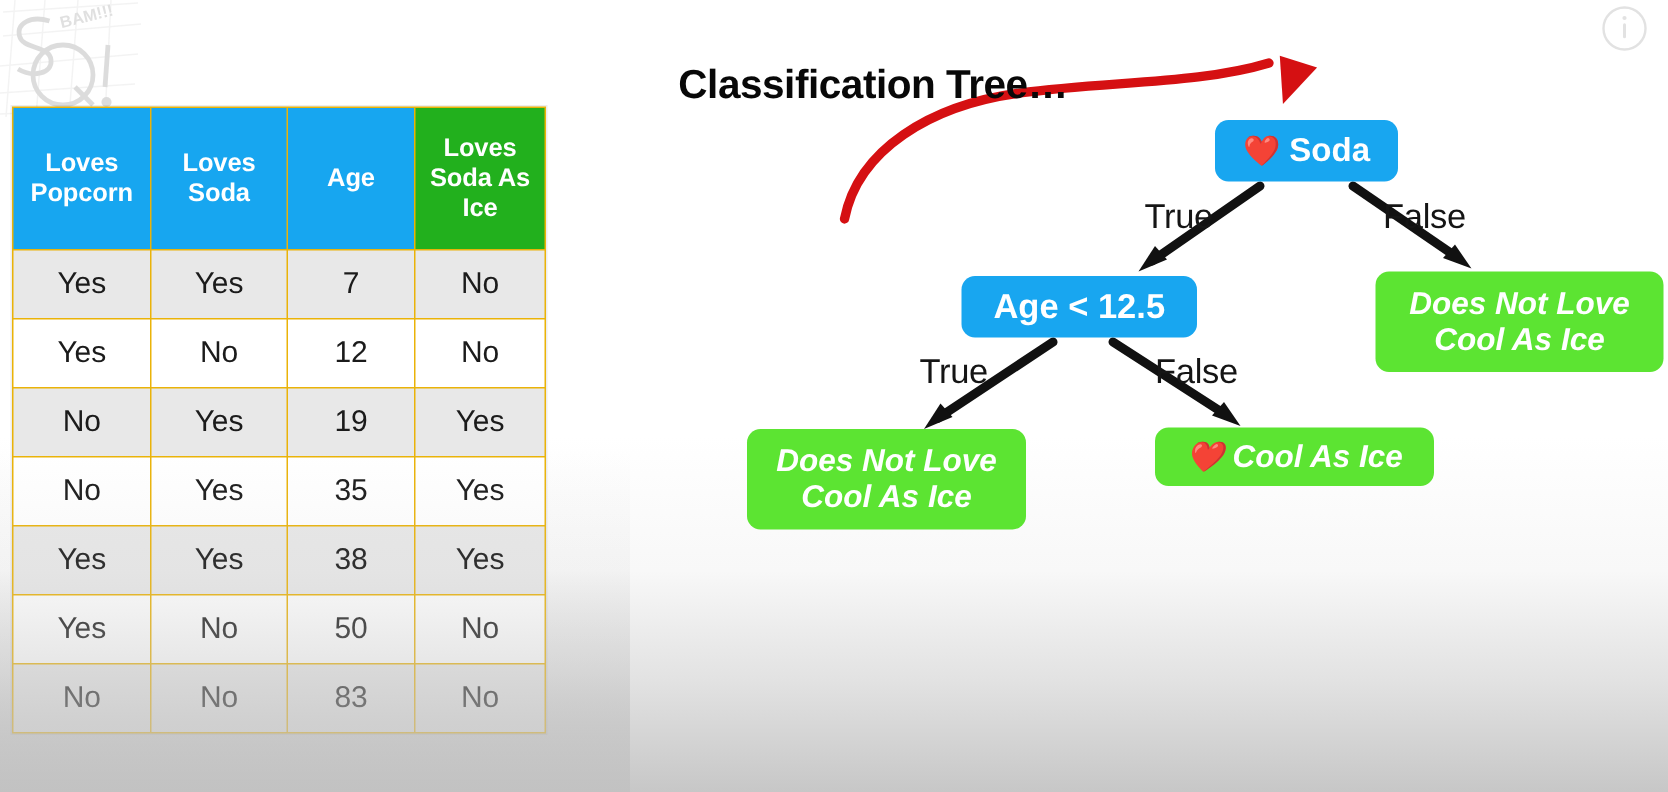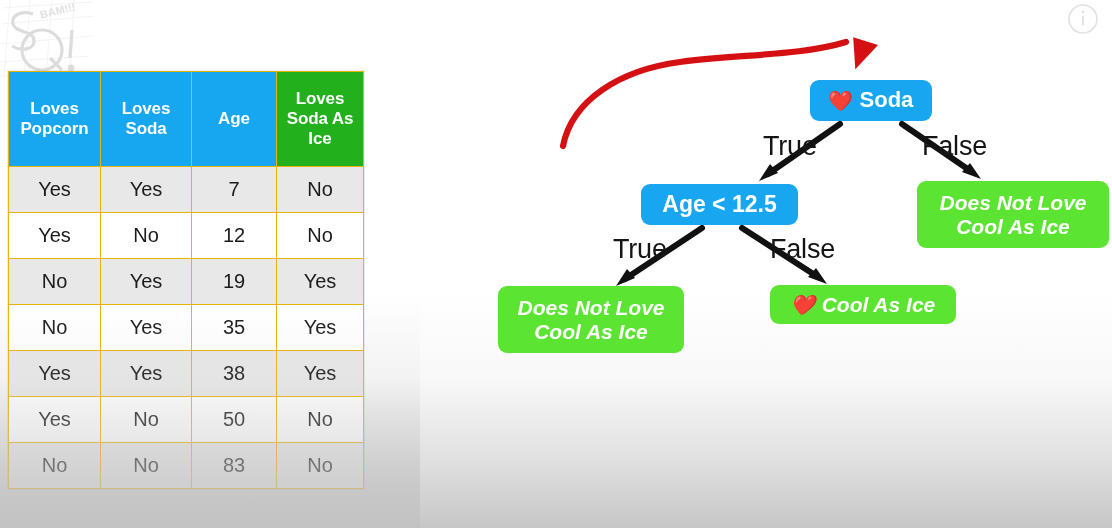--- a/index.html
+++ b/index.html
@@ -154,21 +154,21 @@
   .node .emoji { font-size: 20px; margin-right: 6px; line-height: 1; }
 
   #node-soda   { left: 810px; top: 80px;  width: 122px; height: 41px; font-size: 22px; }
   #node-age    { left: 641px; top: 184px; width: 157px; height: 41px; font-size: 23px; }
   #node-leaf-nolove-right { left: 917px; top: 181px; width: 192px; height: 67px; font-size: 21px; }
   #node-leaf-nolove-left  { left: 498px; top: 286px; width: 186px; height: 67px; font-size: 21px; }
   #node-leaf-love         { left: 770px; top: 285px; width: 186px; height: 39px; font-size: 21px; }
 
   .edge-label {
     position: absolute;
-    font-size: 27px;
+    font-size: 23px;
     color: #151515;
     z-index: 3;
     letter-spacing: -0.2px;
   }
   #label-true-1  { left: 763px; top: 131px; }
   #label-false-1 { left: 922px; top: 131px; }
   #label-true-2  { left: 613px; top: 234px; }
   #label-false-2 { left: 770px; top: 234px; }
 </style>
 </head>
@@ -193,20 +193,21 @@
   </g>
 </svg>
 
 <svg class="info-icon" viewBox="0 0 34 34">
   <circle cx="17" cy="17" r="14" fill="none" stroke="#e2e2e2" stroke-width="1.6"></circle>
   <rect x="16" y="13.5" width="2" height="10" rx="1" fill="#e2e2e2"></rect>
   <circle cx="17" cy="10" r="1.4" fill="#e2e2e2"></circle>
 </svg>
 
 <div class="headline">
+  <span class="line2">Classification Tree…</span>
 </div>
 
 <svg class="tree-layer" viewBox="0 0 1112 528" style="z-index:2;">
   <g>
     <path d="M563 146 C572 100, 620 70, 680 62 C740 54, 800 56, 846 42" fill="none" stroke="#d51012" stroke-width="6.2" stroke-linecap="round"></path>
     <path d="M847 41 L861 70 L873 39 Z" fill="#d51012" transform="rotate(22 860 55)"></path>
   </g>
 
   <g>
     <path d="M840 124 L768 174" stroke="#111" stroke-width="6" stroke-linecap="round" fill="none"></path>

